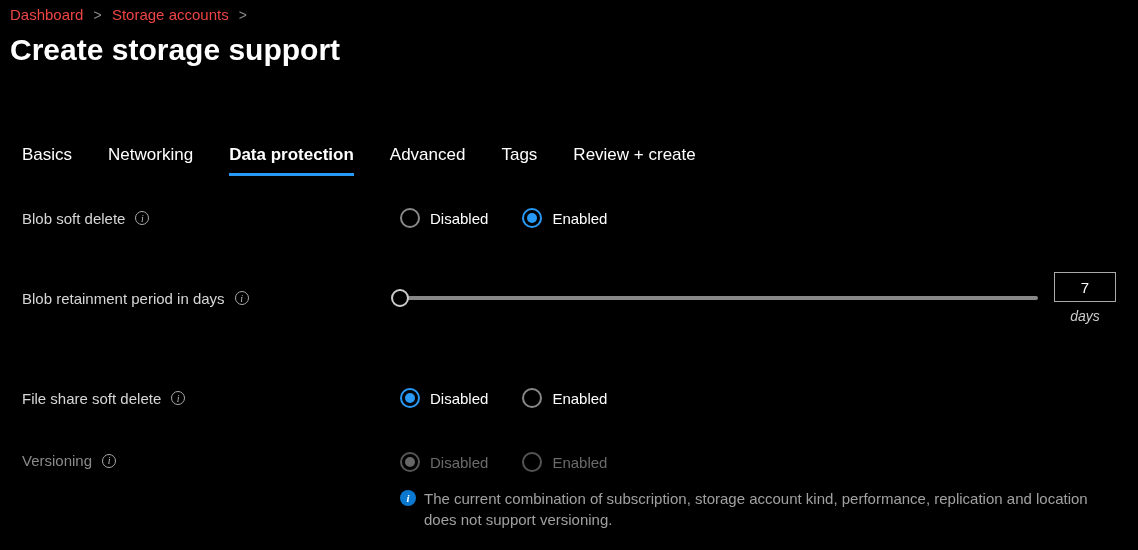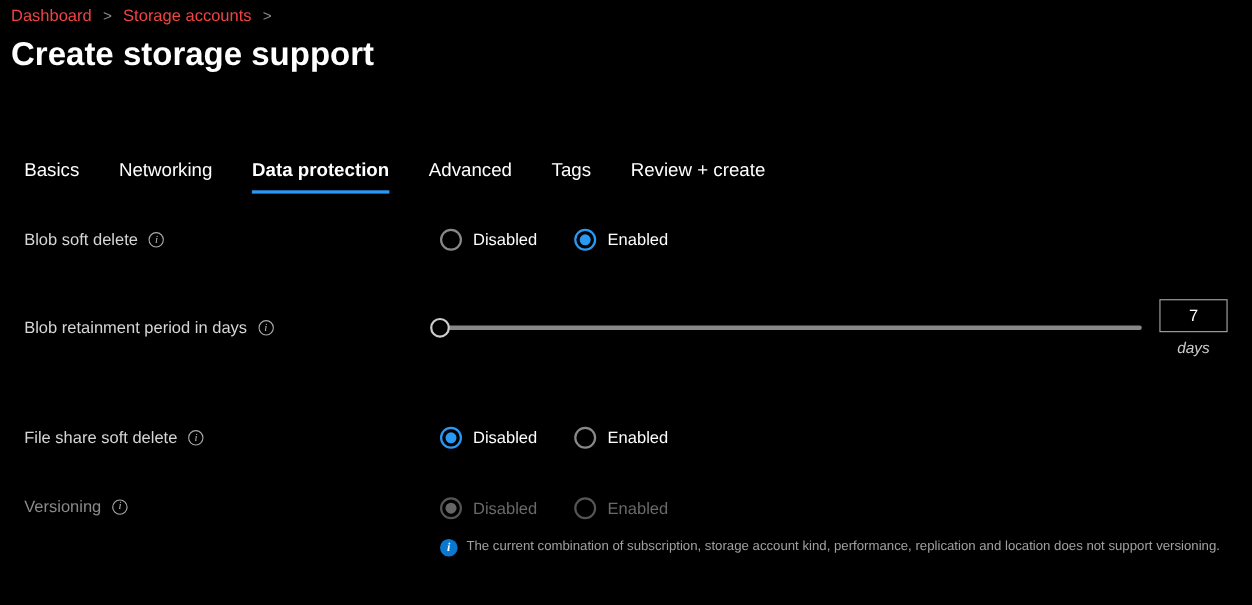--- a/index.html
+++ b/index.html
@@ -150,21 +150,21 @@
       align-items: center; justify-content: center;
       font-size: 11px;
       font-weight: bold;
       font-style: italic;
       font-family: Georgia, serif;
       flex-shrink: 0;
       margin-top: 2px;
     }
     .notice-text {
       color: #a0a0a0;
-      font-size: 12px;
+      font-size: 15px;
       line-height: 1.4;
     }
     .form-label.dim { color: #8a8a8a; }
   </style>
 </head>
 <body>
 
 <div class="breadcrumb">
   <a class="breadcrumb-link">Dashboard</a>
   <span class="breadcrumb-sep">&gt;</span>

